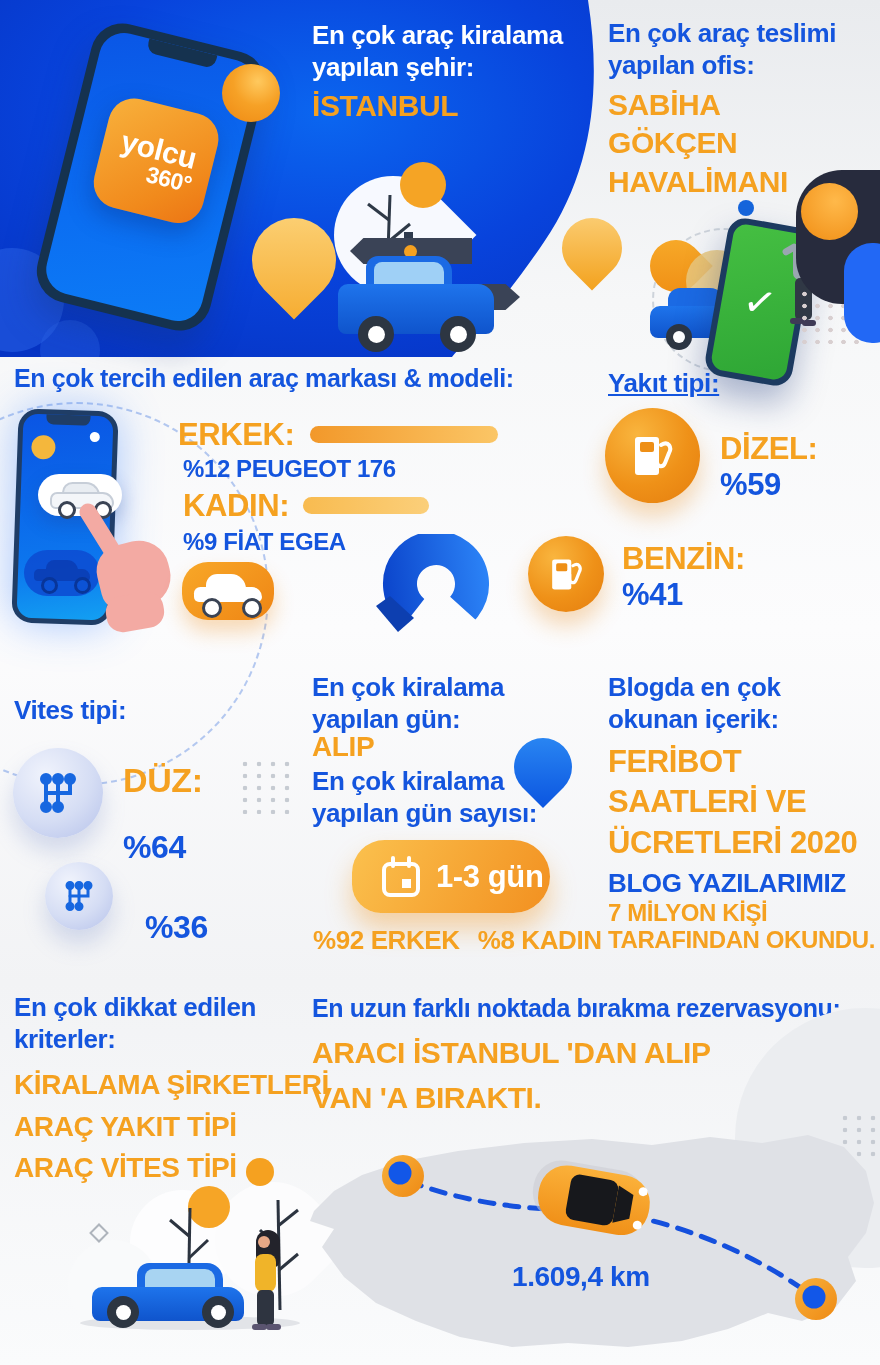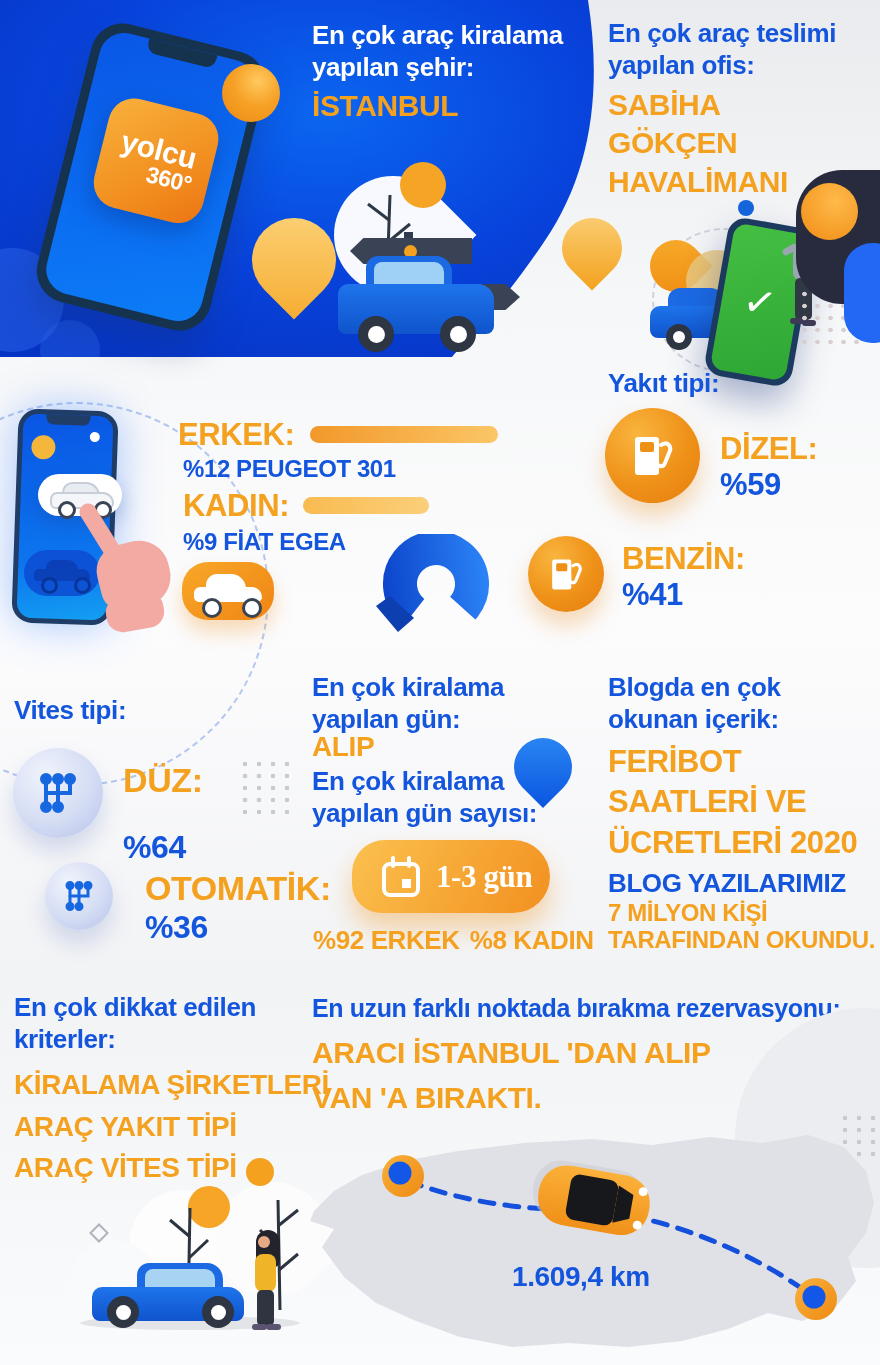--- a/index.html
+++ b/index.html
@@ -113,20 +113,21 @@
     <div class="abs" style="left:5px;top:50px;width:17px;height:42px;border-radius:5px;background:#303845;"></div>
     <div class="abs" style="left:0;top:90px;width:14px;height:6px;border-radius:3px;background:#3e3a56;"></div>
     <div class="abs" style="left:12px;top:92px;width:14px;height:6px;border-radius:3px;background:#3e3a56;"></div>
   </div>
   <div class="abs dotsP" style="left:798px;top:288px;width:64px;height:56px;"></div>
 
   <div class="abs" style="right:-52px;top:170px;width:136px;height:134px;border-radius:46px;background:#272b3d;"></div>
   <div class="abs" style="right:-22px;top:243px;width:58px;height:100px;border-radius:28px;background:#2268f5;"></div>
   <div class="abs" style="left:801px;top:183px;width:57px;height:57px;border-radius:50%;background:radial-gradient(circle at 60% 32%,#ffb94a,#f08d14);"></div>
 
+  <div class="abs t blue" style="left:14px;top:363px;font-size:25px;">En çok tercih edilen araç markası &amp; modeli:</div>
 
   <div class="abs" style="left:-115px;top:402px;width:380px;height:380px;border-radius:50%;border:2px dashed #6f97e5;opacity:.5;"></div>
   <div class="abs" style="left:15px;top:410px;width:100px;height:214px;transform:rotate(2deg);">
     <div class="phoneFrame abs" style="left:0;top:0;width:100px;height:214px;border-radius:20px;background:#1f3d66;box-shadow:0 0 44px rgba(60,130,255,.45);"></div>
     <div class="screen" style="left:5px;top:5px;width:90px;height:204px;border-radius:15px;background:linear-gradient(170deg,#0a55e4 0%,#0c76ee 70%,#13a0f2 100%);"></div>
     <div class="abs" style="left:28px;top:5px;width:44px;height:10px;border-radius:0 0 7px 7px;background:#1f3d66;"></div>
     <div class="abs" style="left:14px;top:26px;width:24px;height:24px;border-radius:50%;background:#f4b73c;"></div>
     <div class="abs" style="left:72px;top:21px;width:10px;height:10px;border-radius:50%;background:#fff;"></div>
   </div>
   <div class="abs" style="left:38px;top:474px;width:84px;height:42px;border-radius:22px;background:#ffffff;box-shadow:0 8px 18px rgba(30,60,140,.25);">
@@ -142,21 +143,21 @@
     <div class="wheel" style="left:50px;top:27px;width:11px;height:11px;background:#0c4fd4;border:3px solid #082f92;"></div>
   </div>
   <div class="abs" style="left:76px;top:498px;width:110px;height:140px;">
     <div class="abs" style="left:16px;top:2px;width:17px;height:64px;border-radius:9px;background:#f3aaa3;transform:rotate(-32deg);"></div>
     <div class="abs" style="left:22px;top:44px;width:72px;height:66px;border-radius:26px 30px 30px 22px;background:#f3aaa3;transform:rotate(-14deg);"></div>
     <div class="abs" style="left:30px;top:96px;width:58px;height:36px;border-radius:16px;background:#f3aaa3;transform:rotate(-10deg);"></div>
   </div>
 
   <div class="abs t orange" style="left:178px;top:416px;font-size:31px;">ERKEK:</div>
   <div class="abs bar" style="left:310px;top:426px;width:188px;background:linear-gradient(90deg,#f2982a,#fbc666);"></div>
-  <div class="abs t blue" style="left:183px;top:454px;font-size:24px;">%12 PEUGEOT 301</div>
+  <div class="abs t blue" style="left:183px;top:454px;font-size:24px;">%12 PEUGEOT 176</div>
   <div class="abs t orange" style="left:183px;top:487px;font-size:31px;">KADIN:</div>
   <div class="abs bar" style="left:303px;top:497px;width:126px;background:linear-gradient(90deg,#f8bb50,#fbcf7a);"></div>
   <div class="abs t blue" style="left:183px;top:527px;font-size:24px;">%9 FİAT EGEA</div>
 
   <div class="abs" style="left:182px;top:562px;width:92px;height:58px;border-radius:26px;background:linear-gradient(140deg,#f8a828,#ef8514);box-shadow:0 12px 20px rgba(240,140,20,.3);">
     <div class="carCab" style="left:24px;top:12px;width:40px;height:15px;background:#ffffff;"></div>
     <div class="carBody" style="left:12px;top:25px;width:68px;height:15px;background:#ffffff;"></div>
     <div class="wheel" style="left:20px;top:36px;width:14px;height:14px;background:#fff;border:3px solid #3a4354;"></div>
     <div class="wheel" style="left:60px;top:36px;width:14px;height:14px;background:#fff;border:3px solid #3a4354;"></div>
   </div>
@@ -165,21 +166,21 @@
     <defs>
         <linearGradient id="cGrad" x1="0" y1="0" x2="1" y2="1">
       <stop offset="0%" stop-color="#2b82f6"></stop>
           <stop offset="100%" stop-color="#0c46cc"></stop>
         </linearGradient>
       </defs>
     <circle cx="68" cy="50" r="36" fill="none" stroke="url(#cGrad)" stroke-width="34" stroke-dasharray="172 55" transform="rotate(128 68 50)"></circle>
     <path d="M22,62 l-14,10 22,26 16,-14 z" fill="#0d3fb0"></path>
   </svg>
 
-  <div class="abs t blue" style="left:608px;top:368px;font-size:26px;">Yakıt tipi:</div>
+  <div class="abs t blue" style="left:608px;top:368px;font-size:26px;text-decoration:underline;">Yakıt tipi:</div>
   <div class="abs circleIcon fuelC" style="left:605px;top:408px;width:95px;height:95px;">
     <svg width="44" height="46" viewBox="0 0 44 46">
       <rect x="4" y="4" width="24" height="38" rx="3" fill="#ffffff"></rect>
       <rect x="9" y="9" width="14" height="10" rx="2" fill="#ee8f16"></rect>
       <path d="M30,12 c8,-5 11,3 8,8 l-4,10 c-2,5 -8,4 -8,-1 l0,-6" fill="none" stroke="#ffffff" stroke-width="4" stroke-linecap="round"></path>
     </svg>
   </div>
   <div class="abs t orange" style="left:720px;top:430px;font-size:31px;">DİZEL:</div>
   <div class="abs t blue" style="left:720px;top:466px;font-size:31px;">%59</div>
   <div class="abs circleIcon fuelC" style="left:528px;top:536px;width:76px;height:76px;">
@@ -219,37 +220,36 @@
         <path d="M36,10 V24 H24" fill="none"></path>
           <line x1="12" y1="24" x2="24" y2="24"></line>
         <circle cx="12" cy="10" r="4"></circle>
           <circle cx="24" cy="10" r="4"></circle>
           <circle cx="36" cy="10" r="4"></circle>
         <circle cx="12" cy="38" r="4"></circle>
           <circle cx="24" cy="38" r="4"></circle>
       </g>
     </svg>
   </div>
-  <div class="abs t orange" style="left:145px;top:868px;font-size:34px;">OTOMATİK:</div>
   <div class="abs t blue" style="left:145px;top:908px;font-size:32px;">%36</div>
 
   <div class="abs t blue" style="left:312px;top:672px;width:260px;font-size:26px;">En çok kiralama yapılan gün:</div>
   <div class="abs t orange" style="left:312px;top:730px;font-size:28px;">ALIP</div>
   <div class="abs" style="left:514px;top:738px;width:58px;height:58px;border-radius:50% 50% 0 50%;transform:rotate(45deg);background:linear-gradient(135deg,#2e8df5,#0b55e0);"></div>
   <div class="abs t blue" style="left:312px;top:766px;width:260px;font-size:26px;">En çok kiralama yapılan gün sayısı:</div>
   <div class="abs" style="left:352px;top:840px;width:198px;height:73px;border-radius:34px 38px 38px 30px;background:linear-gradient(120deg,#fbc14e 0%,#f29020 100%);box-shadow:0 16px 26px rgba(242,150,32,.38);display:flex;align-items:center;padding-left:28px;gap:14px;box-sizing:border-box;">
     <svg width="42" height="44" viewBox="0 0 42 44">
       <rect x="4" y="9" width="34" height="31" rx="6" fill="none" stroke="#ffffff" stroke-width="4"></rect>
       <line x1="13" y1="3" x2="13" y2="11" stroke="#ffffff" stroke-width="4" stroke-linecap="round"></line>
       <line x1="29" y1="3" x2="29" y2="11" stroke="#ffffff" stroke-width="4" stroke-linecap="round"></line>
       <rect x="22" y="24" width="9" height="9" fill="#ffffff"></rect>
     </svg>
-    <span class="t white" style="font-size:31px;font-family:Liberation Serif, serif;">1-3 gün</span>
-  </div>
-  <div class="abs" style="left:313px;top:925px;display:flex;gap:10px;">
+    <span class="t white" style="font-size:31px;">1-3 gün</span>
+  </div>
+  <div class="abs" style="left:313px;top:925px;display:flex;gap:18px;">
     <span class="t orange" style="font-size:26px;">%92 ERKEK</span>
     <span class="t orange" style="font-size:26px;">%8 KADIN</span>
   </div>
 
   <div class="abs t blue" style="left:608px;top:672px;width:256px;font-size:26px;">Blogda en çok okunan içerik:</div>
   <div class="abs t orange" style="left:608px;top:742px;width:266px;font-size:31px;line-height:1.3;">FERİBOT SAATLERİ VE ÜCRETLERİ 2020</div>
   <div class="abs t blue" style="left:608px;top:868px;font-size:26px;">BLOG YAZILARIMIZ</div>
   <div class="abs t orange" style="left:608px;top:898px;font-size:24px;">7 MİLYON KİŞİ</div>
   <div class="abs t orange" style="left:608px;top:925px;font-size:24px;">TARAFINDAN OKUNDU.</div>
 

